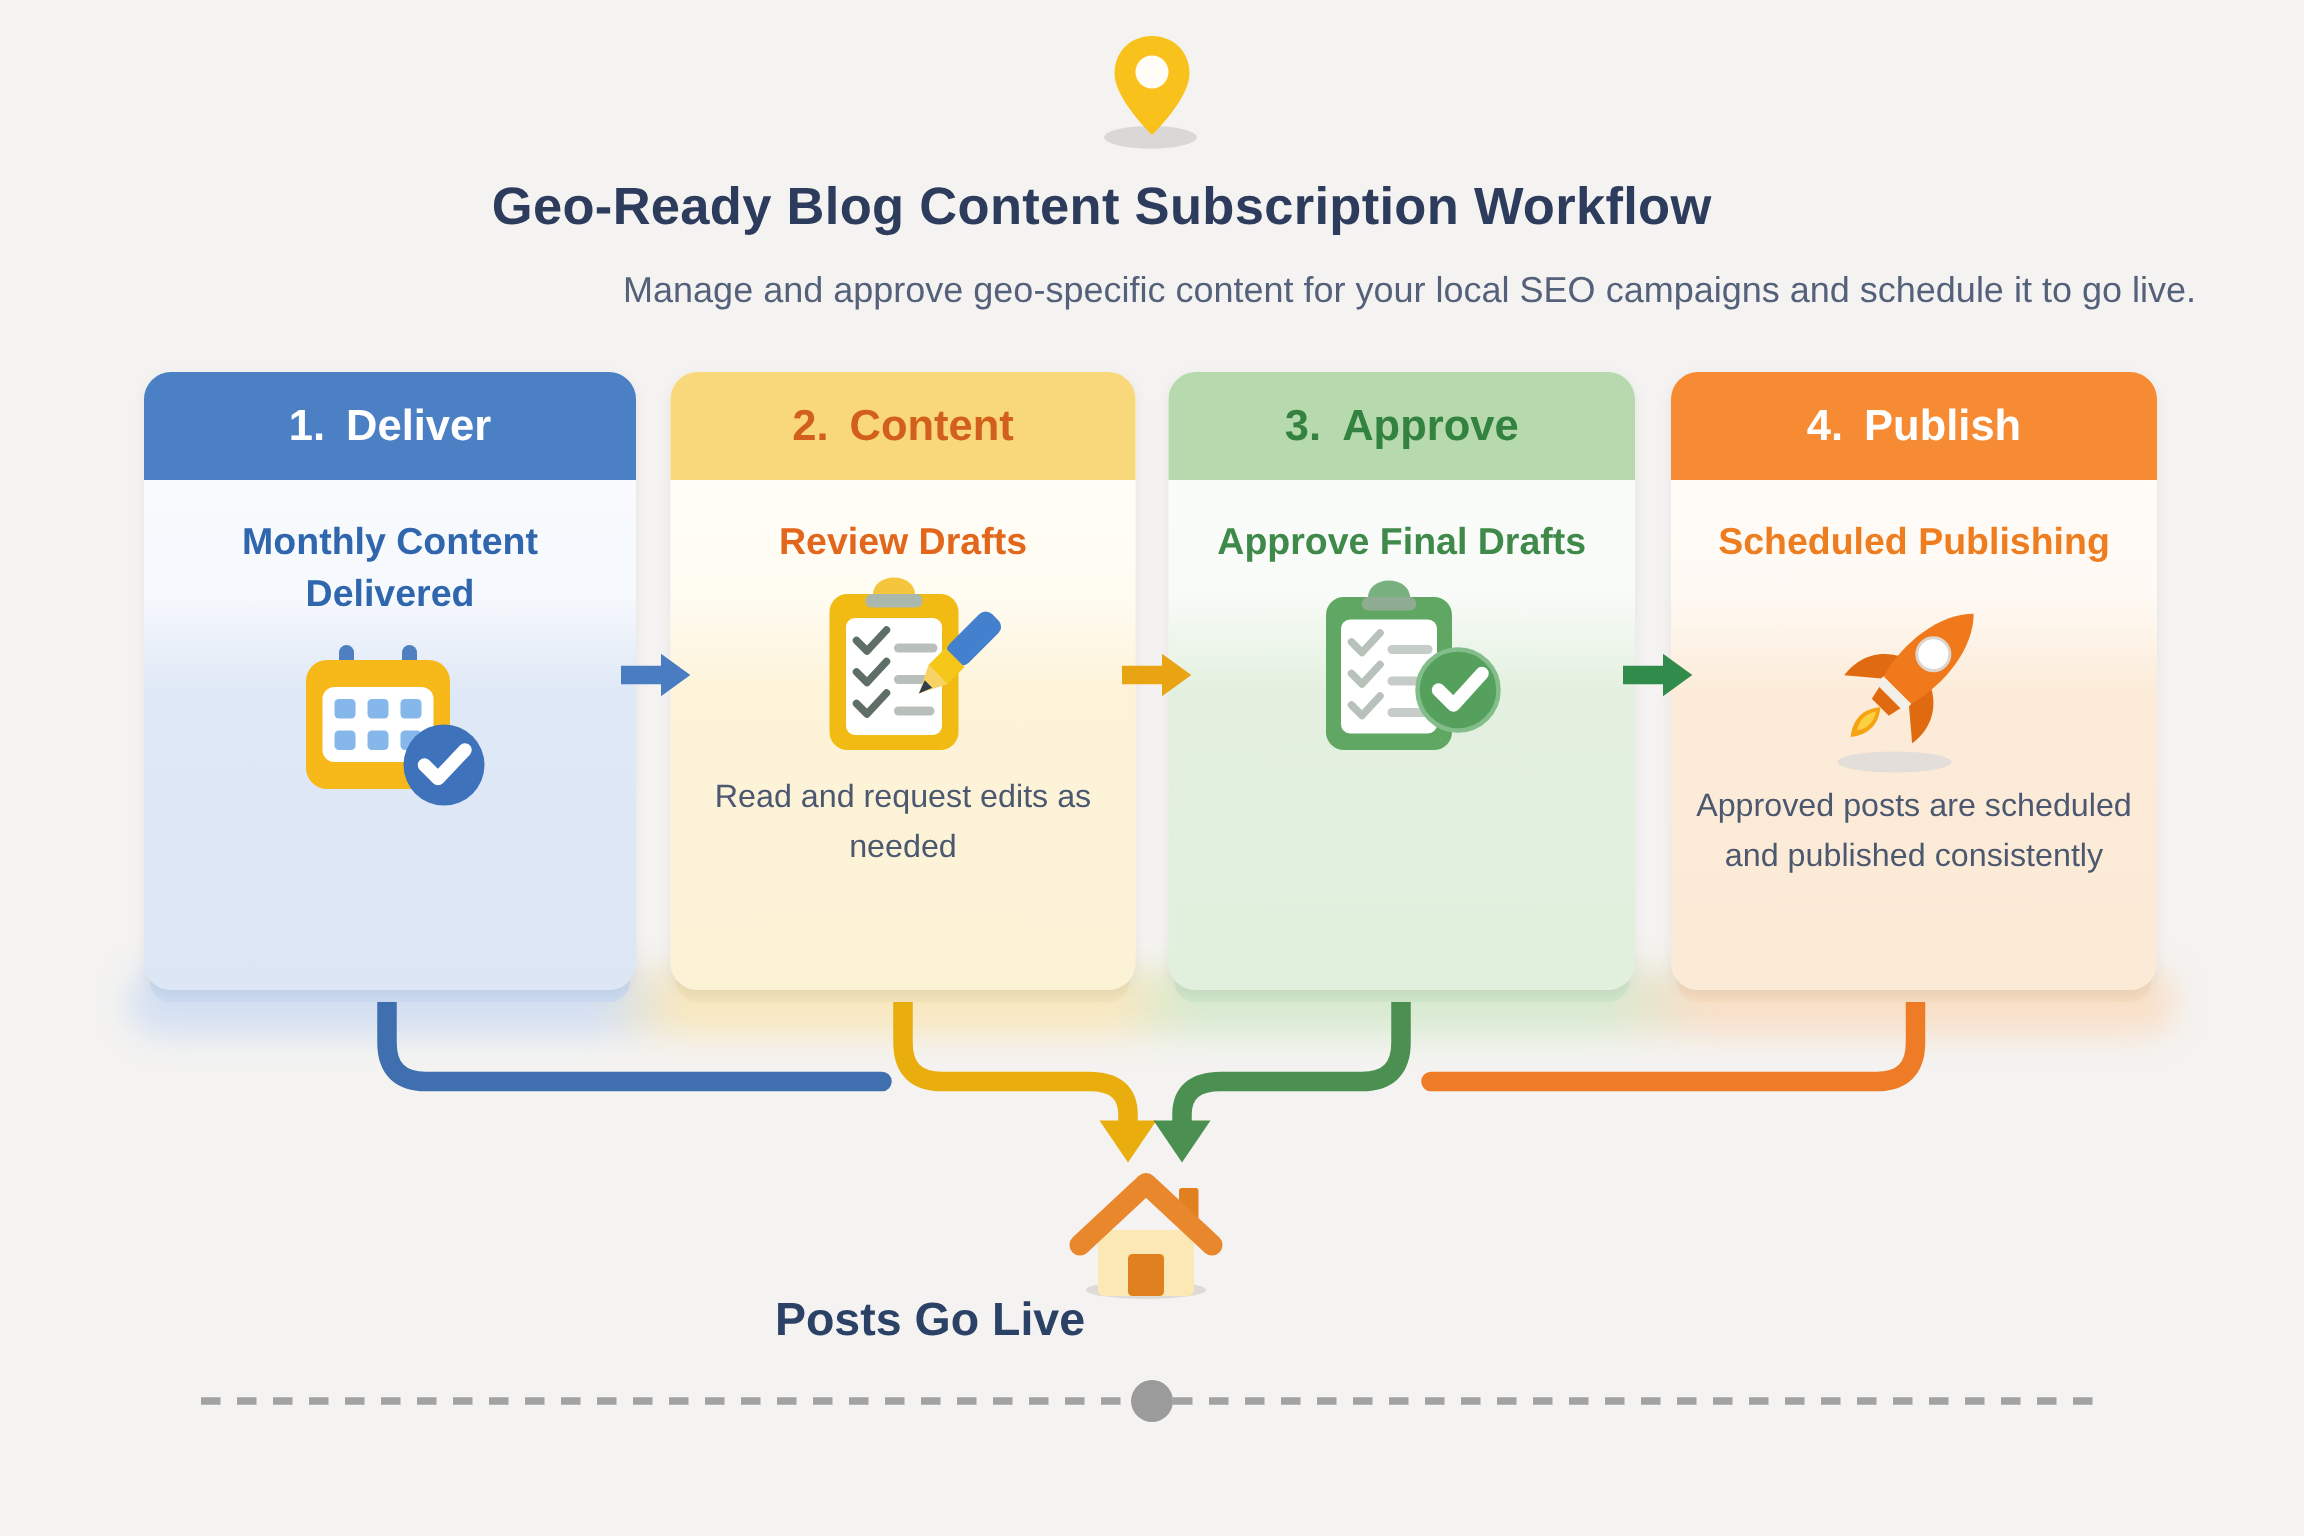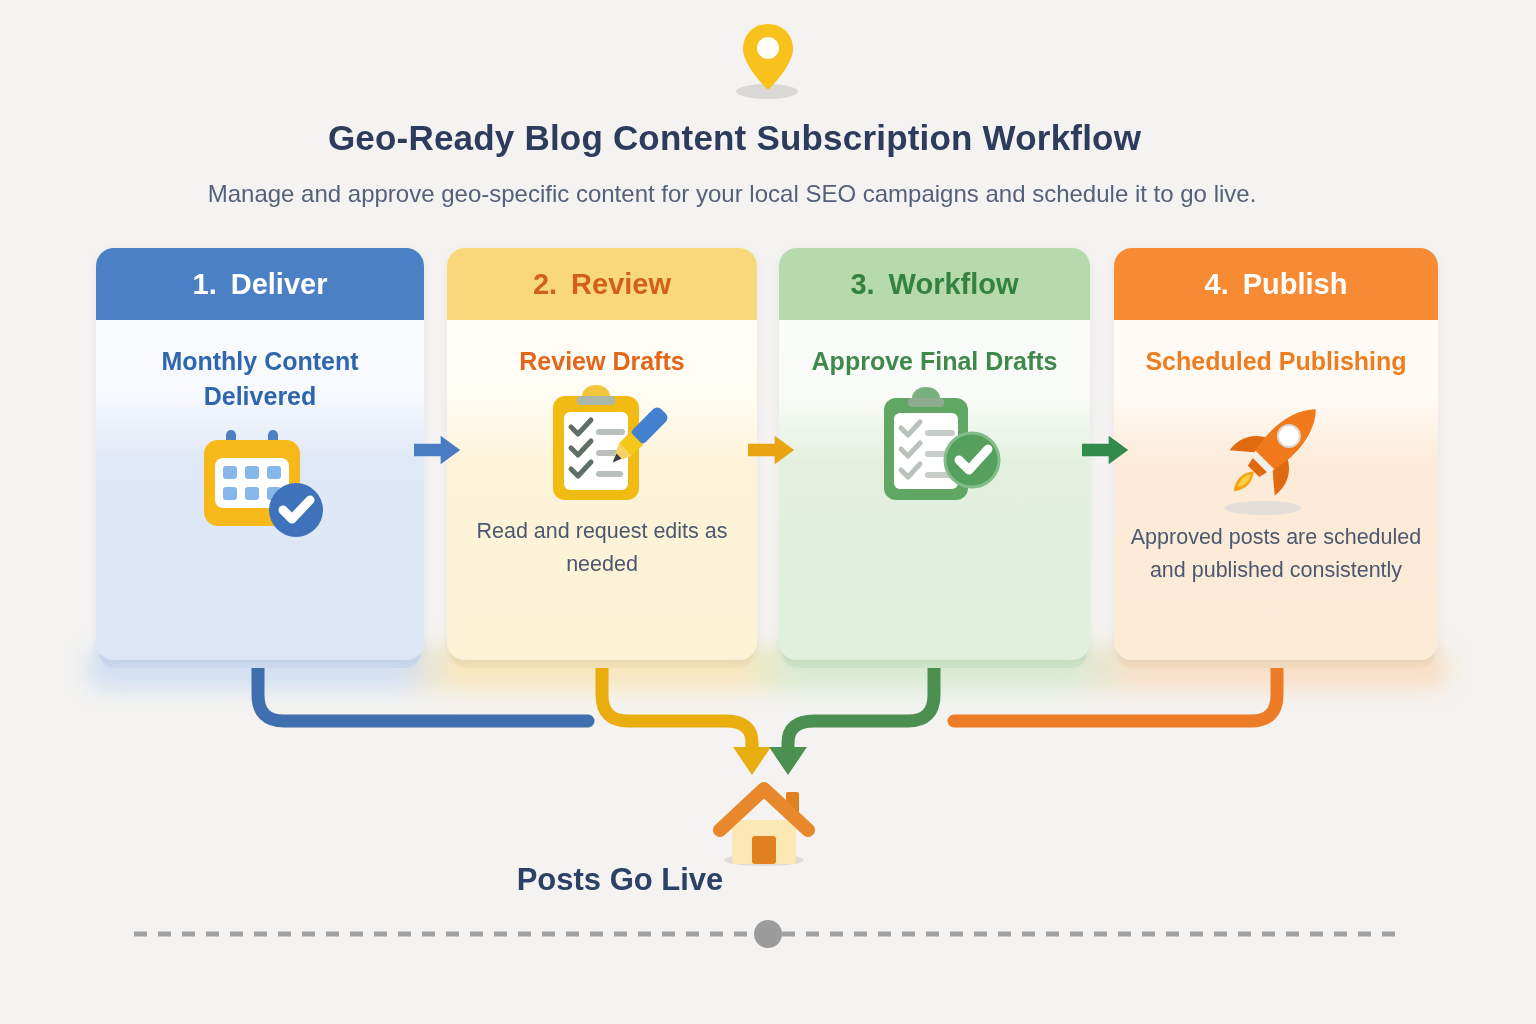--- a/index.html
+++ b/index.html
@@ -7,21 +7,21 @@
     position:relative; width:1536px; height:1024px; margin:0 auto;
     background:#f4f3f1; overflow:hidden;
     font-family:"Liberation Sans", sans-serif;
   }
   
   .pin-shadow{position:absolute; left:736px; top:84px; width:62px; height:15px;
     background:#d9d8d6; border-radius:50%;}
   .pin{position:absolute; left:740px; top:22px;}
   .page-title{position:absolute; left:0; top:118px; width:1469px; text-align:center;
     font-size:35px; font-weight:700; color:#2d3c5c; letter-spacing:.2px;}
-  .page-subtitle{position:absolute; left:0; top:180px; width:1464px; text-align:center;
+  .page-subtitle{position:absolute; left:0; top:180px; width:1464px; text-align:right;
     font-size:24px; color:#55617a;}
   
   .glow-strip{position:absolute; left:86px; right:86px; top:646px; height:44px;
     background:linear-gradient(90deg,#c8d9f2 0%,#c8d9f2 23%,#fae4ae 27%,#fae4ae 48%,
       #cfe7c6 52%,#cfe7c6 72%,#fad9ba 77%,#fad9ba 100%);
     filter:blur(11px); opacity:.75; border-radius:20px; z-index:0;}
   
   .card{position:absolute; top:248px; height:412px; border-radius:18px; z-index:2;
     display:flex; flex-direction:column; text-align:center;
     box-shadow:0 3px 8px rgba(110,110,130,.10);}
@@ -92,21 +92,21 @@
         </g>
         <circle cx="100" cy="82" r="27" fill="#3e73bc"></circle>
         <path d="M87 82 l9 9 l18 -19" stroke="#ffffff" stroke-width="9" fill="none" stroke-linecap="round" stroke-linejoin="round"></path>
       </svg>
     </div>
   </div>
 
   <div class="card card-2">
     <div class="card-header">
       <span>2.</span>
-      <span>Review</span>
+      <span>Content</span>
     </div>
     <div class="card-title">Review Drafts</div>
     <div class="card-icon">
       <svg width="150" height="126" viewBox="0 0 150 126">
         <rect x="26" y="14" width="86" height="104" rx="12" fill="#f2bb13"></rect>
         <rect x="37" y="30" width="64" height="78" rx="6" fill="#ffffff"></rect>
         <rect x="50" y="14" width="38" height="9" rx="4" fill="#a9b8ab"></rect>
         <path d="M55 14 a14 11 0 0 1 28 0 z" fill="#f4c63e"></path>
         <g stroke="#5f6f66" stroke-width="5" fill="none" stroke-linecap="round" stroke-linejoin="round">
           <path d="M44 45 l7 7 l13 -14"></path>
@@ -125,21 +125,21 @@
           <polygon points="-3.5,17 3.5,17 0,26" fill="#2f3e50"></polygon>
         </g>
       </svg>
     </div>
     <div class="card-desc">Read and request edits as needed</div>
   </div>
 
   <div class="card card-3">
     <div class="card-header">
       <span>3.</span>
-      <span>Workflow</span>
+      <span>Approve</span>
     </div>
     <div class="card-title">Approve Final Drafts</div>
     <div class="card-icon">
       <svg width="150" height="126" viewBox="0 0 150 126">
         <rect x="24" y="16" width="84" height="102" rx="12" fill="#5fa763"></rect>
         <rect x="34" y="31" width="64" height="76" rx="6" fill="#ffffff"></rect>
         <rect x="48" y="16" width="36" height="9" rx="4" fill="#8fab92"></rect>
         <path d="M52 16 a14 11 0 0 1 28 0 z" fill="#79b07f"></path>
         <g stroke="#b9c2ba" stroke-width="5" fill="none" stroke-linecap="round" stroke-linejoin="round">
           <path d="M41 46 l7 7 l12 -13"></path>

